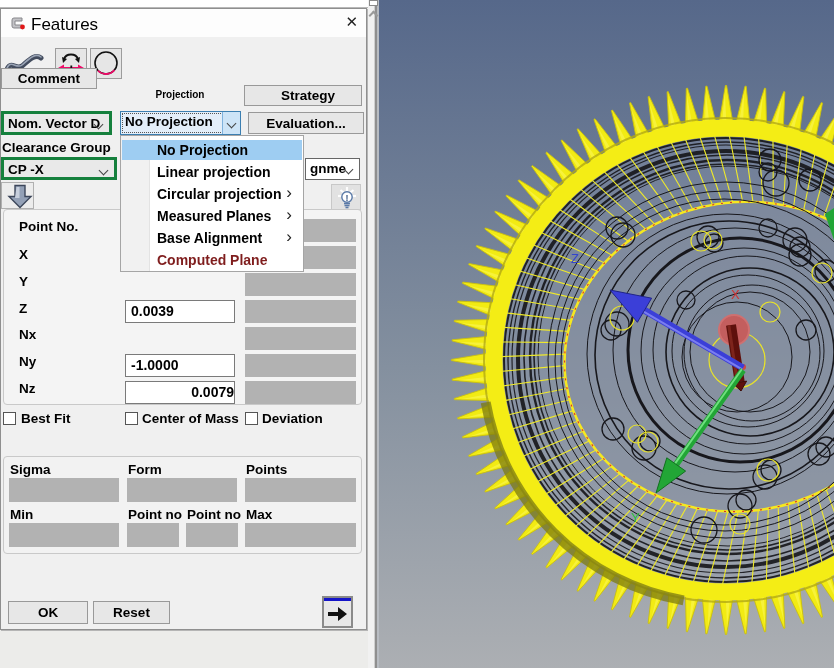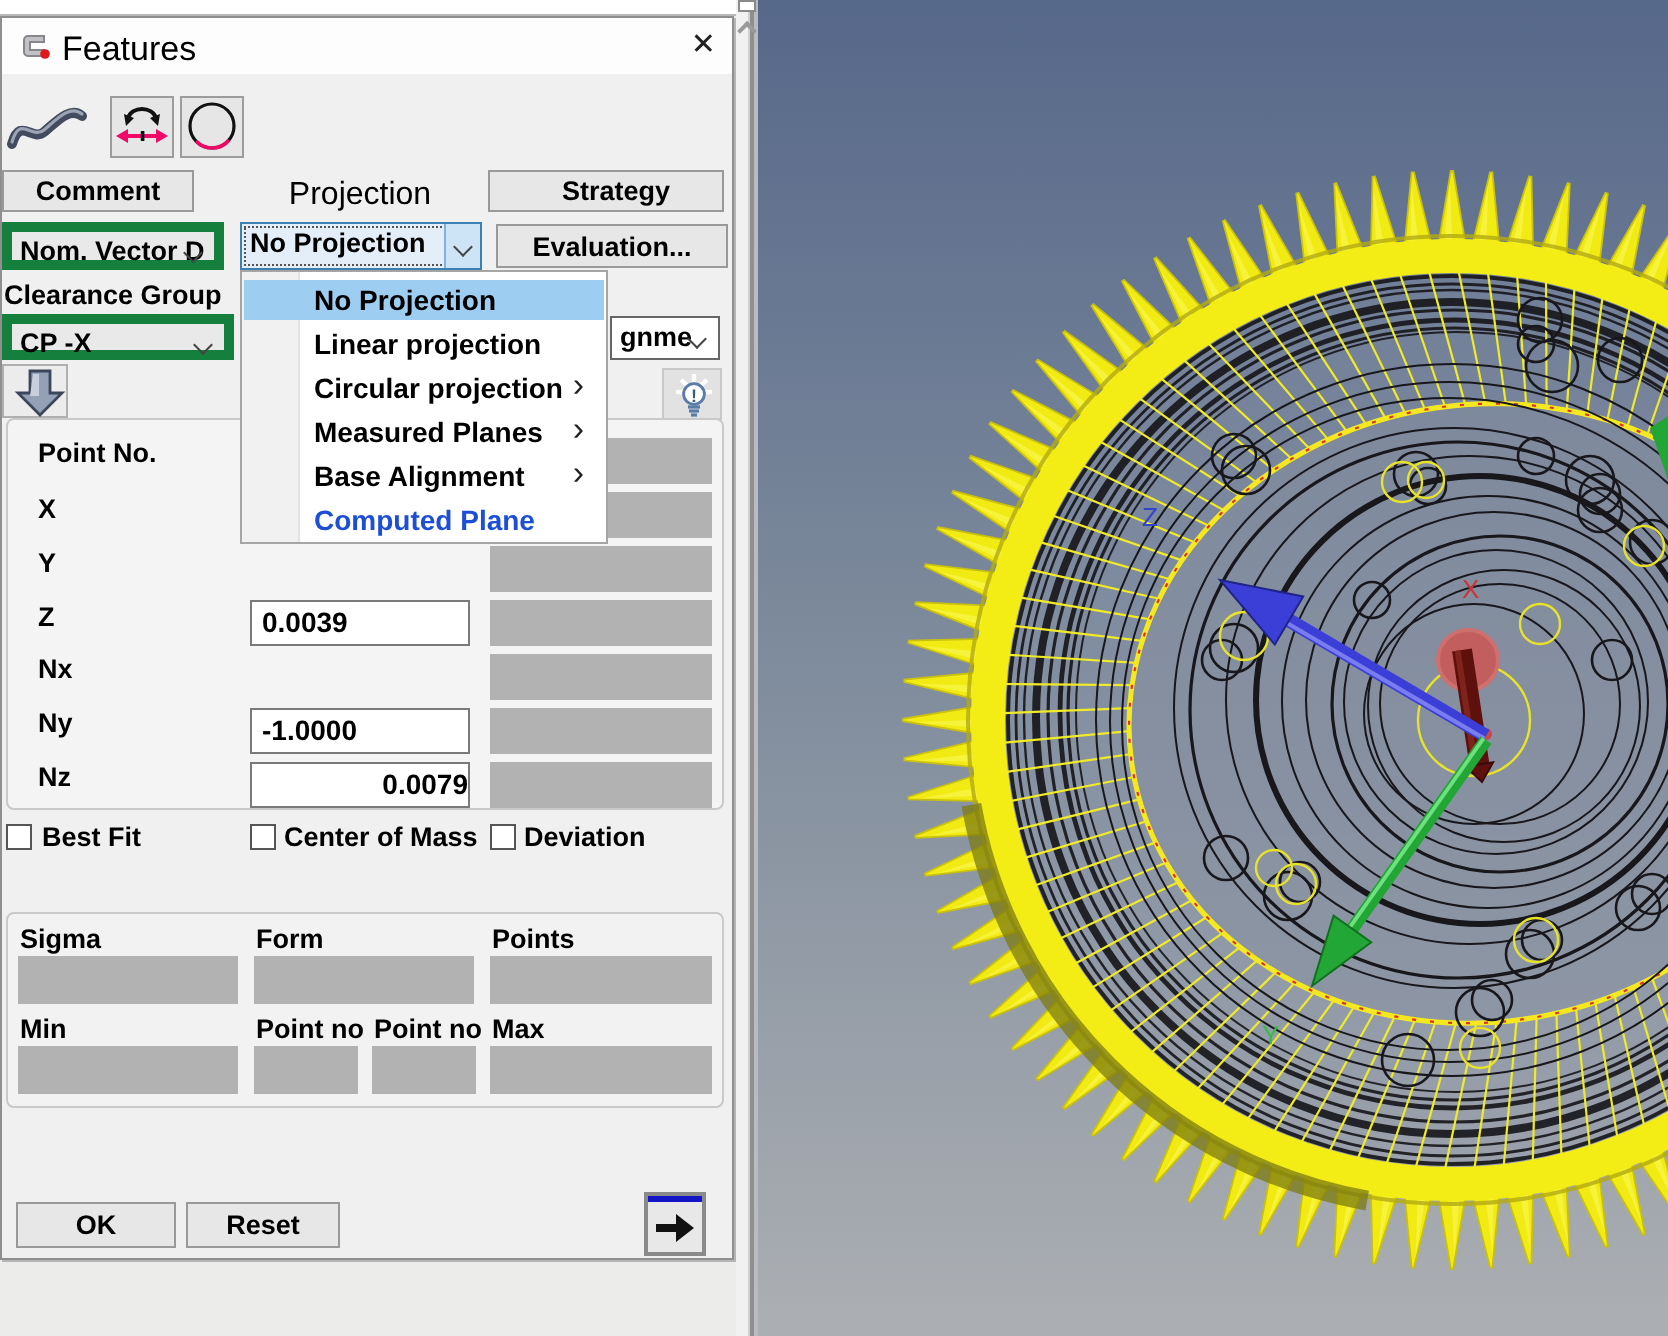--- a/index.html
+++ b/index.html
@@ -11,44 +11,44 @@
 #view{position:absolute;left:378px;top:0;}
 #dlg{position:absolute;left:0;top:8px;width:367px;height:622px;background:#f0f0f0;border:1px solid #8f8f8f;box-shadow:1px 1px 0 #b5b5b5;}
 .titlebar{position:absolute;left:0;top:0;width:100%;height:28px;background:#fdfdfd;}
 .ticon{position:absolute;left:8px;top:6px;}
 .ttext{position:absolute;left:30px;top:6px;font-size:17px;color:#000;}
 .tclose{position:absolute;right:8px;top:4px;font-size:15px;color:#222;}
 .curveic{position:absolute;left:2px;top:42px;}
 .icbtn{position:absolute;top:39px;width:32px;height:31px;background:#e6e6e6;border:1px solid #9c9c9c;text-align:center;}
 .nameinput{position:absolute;left:123px;top:40px;width:228px;height:28px;background:#fff;border:1px solid #7a7a7a;font-size:14px;font-weight:bold;line-height:26px;padding-left:5px;}
 .btn{position:absolute;background:#e7e7e7;border:1px solid #999;font-size:13.5px;font-weight:bold;text-align:center;display:flex;align-items:center;justify-content:center;}
-.blabel{position:absolute;font-size:16px;font-weight:normal;text-align:center;padding-top:3px;}
+.blabel{position:absolute;font-size:10px;font-weight:bold;text-align:center;padding-top:3px;}
 .lbl{position:absolute;font-size:13.5px;font-weight:bold;white-space:nowrap;}
-.combo{position:absolute;background:#e9e9e9;border:5px solid #15803d;}
+.combo{position:absolute;background:#e9e9e9;border:3px solid #15803d;}
 .combow{position:absolute;background:#ffffff;border:1px solid #666;overflow:hidden;}
 .ctext{position:absolute;left:4px;top:2px;font-size:13.5px;font-weight:bold;white-space:nowrap;}
 .carr{position:absolute;right:7px;top:7px;width:7px;height:7px;border-left:1.6px solid #444;border-bottom:1.6px solid #444;transform:rotate(-45deg);}
 .combof{position:absolute;background:#e3eef9;border:1px solid #3c7fb1;outline:1px dotted #555;outline-offset:-3px;}
 .carrbox{position:absolute;right:0;top:0;width:18px;height:100%;background:#cde4f7;border-left:1px solid #7fb2dd;}
 .carrbox .carr{right:5px;top:8px;}
 .dnbtn{position:absolute;left:0;top:173px;width:33px;height:27px;background:#ececec;border:1px solid #b0b0b0;padding:1px 5px;}
 .bulbbtn{position:absolute;left:330px;top:175px;width:30px;height:26px;background:#e2e2e2;border:1px solid #c8c8c8;padding:1px 2px;}
 .pgroup{position:absolute;left:2px;top:200px;width:359px;height:196px;border:1px solid #c9c9c9;border-radius:4px;background:#f4f4f4;}
 .vinput{position:absolute;left:124px;width:110px;height:23px;background:#fff;border:1px solid #7a7a7a;font-size:14px;font-weight:bold;line-height:21px;padding-left:5px;}
 .gbox{position:absolute;background:#b2b2b2;}
 .cb{position:absolute;width:13px;height:13px;background:#fff;border:1px solid #555;}
 .sgroup{position:absolute;left:2px;top:447px;width:359px;height:98px;border:1px solid #c9c9c9;border-radius:4px;background:#f2f2f2;}
 .nextbtn{position:absolute;left:321px;top:587px;width:31px;height:32px;border:2px solid #8a8a8a;background:#e8e8e8;padding:0;}
 .bluebar{position:absolute;left:0px;top:0px;width:100%;height:3px;background:#1515c8;}
 .nextbtn svg{position:absolute;left:1px;top:6px;}
 #menu{position:absolute;left:119px;top:126px;width:184px;height:137px;background:#fff;border:1px solid #a5a5a5;}
 .mgutter{position:absolute;left:0;top:0;width:29px;height:100%;background:#f1f1f1;border-right:1px solid #e3e3e3;}
 .mitem{position:absolute;left:1px;width:180px;height:20px;font-size:14px;font-weight:bold;padding-left:35px;line-height:20px;}
 .mitem.hl{background:#9ecdf2;}
-.mitem.dis{color:#1d4ed8;}
+.mitem.dis{color:#7f1d1d;}
 .sub{position:absolute;right:10px;top:-1px;font-size:17px;font-weight:normal;color:#222;}
 </style>
 </head>
 <body>
 <svg id="view" width="456" height="668" viewBox="378 0 456 668">
 <defs>
 <linearGradient id="bg" x1="0" y1="0" x2="0" y2="1">
 <stop offset="0" stop-color="#56688a"></stop>
         <stop offset="0.55" stop-color="#84909f"></stop>
         <stop offset="1" stop-color="#acafb3"></stop>
@@ -277,21 +277,21 @@
       <rect x="14.4" y="16.5" width="1.8" height="5" fill="#111"></rect>
     </svg>
   </div>
   <div class="icbtn" style="left:89px;">
     <svg width="30" height="28" viewBox="0 0 30 28">
       <circle cx="15" cy="14" r="11" fill="none" stroke="#111" stroke-width="1.6"></circle>
       <path d="M7 21.5 A 11 11 0 0 0 23.5 21" fill="none" stroke="#ef0a68" stroke-width="1.8"></path>
     </svg>
   </div>
 
-  <div class="btn" style="left:0;top:76px;width:96px;height:21px;text-align:right;">Comment</div>
+  <div class="btn" style="left:0;top:59px;width:96px;height:21px;text-align:right;">Comment</div>
   <div class="blabel" style="left:118px;top:77px;width:122px;">Projection</div>
   <div class="btn" style="left:243px;top:76px;width:118px;height:21px;padding-left:10px;">Strategy</div>
 
   <div class="combo" style="left:0;top:102px;width:111px;height:24px;">
       <span class="ctext">Nom. Vector D</span>
       <span class="carr"></span>
     </div>
   <div class="combof" style="left:119px;top:102px;width:121px;height:24px;">
       <span class="ctext">No Projection</span>
       <span class="carrbox">

